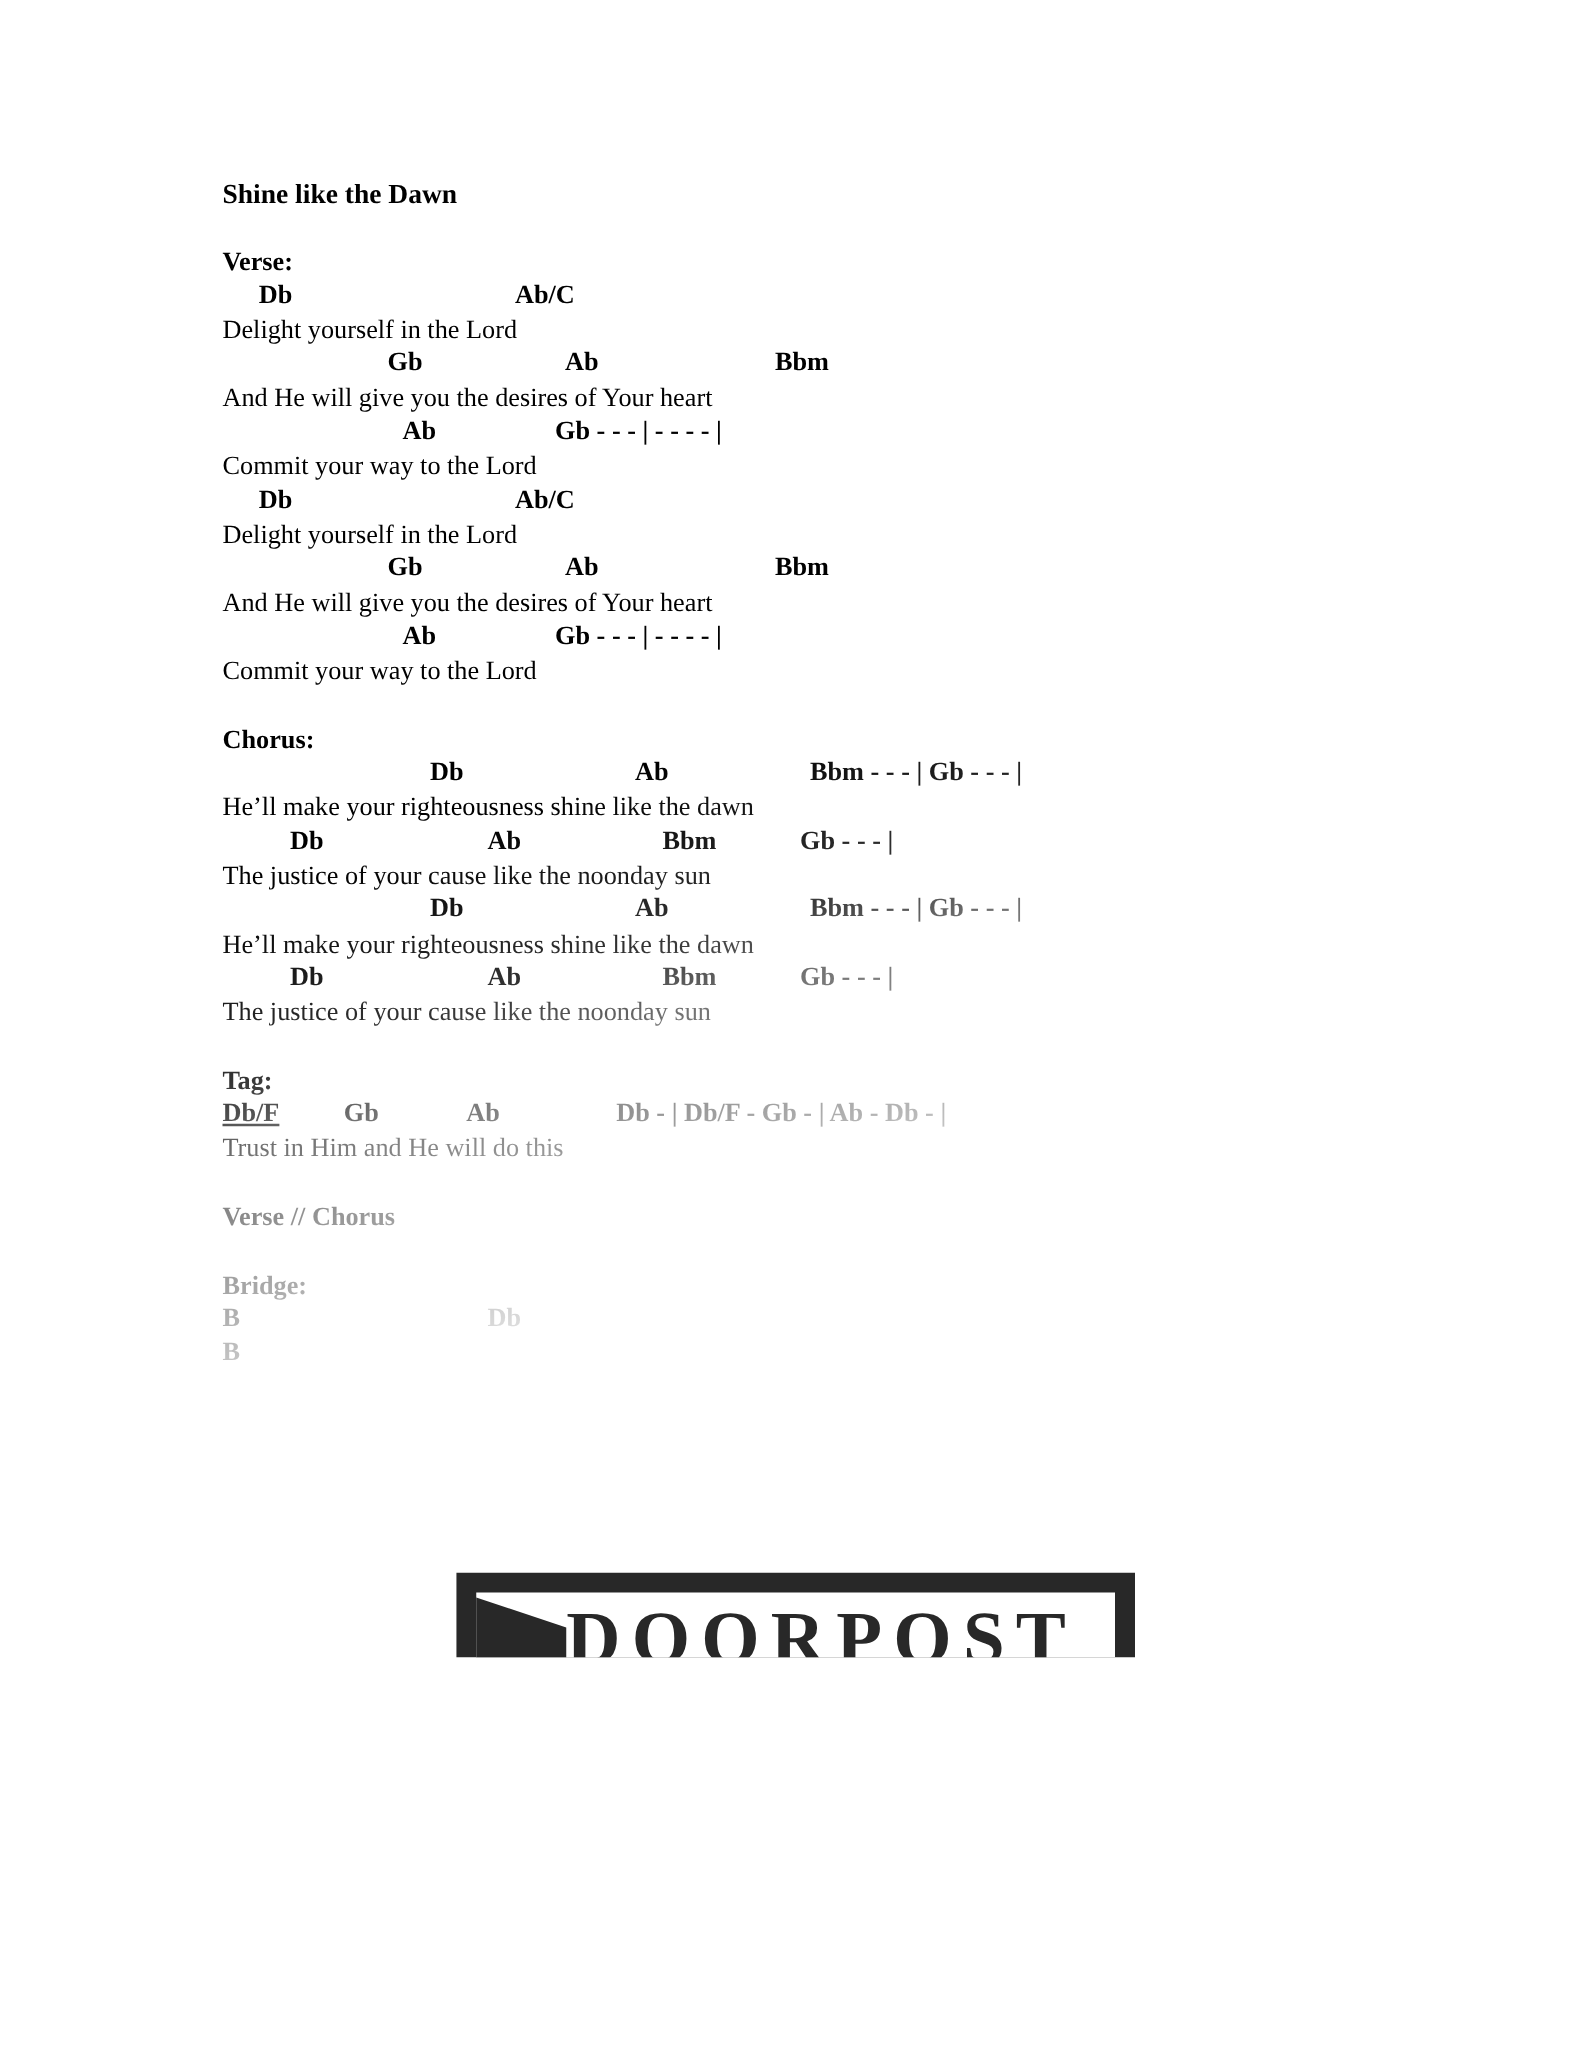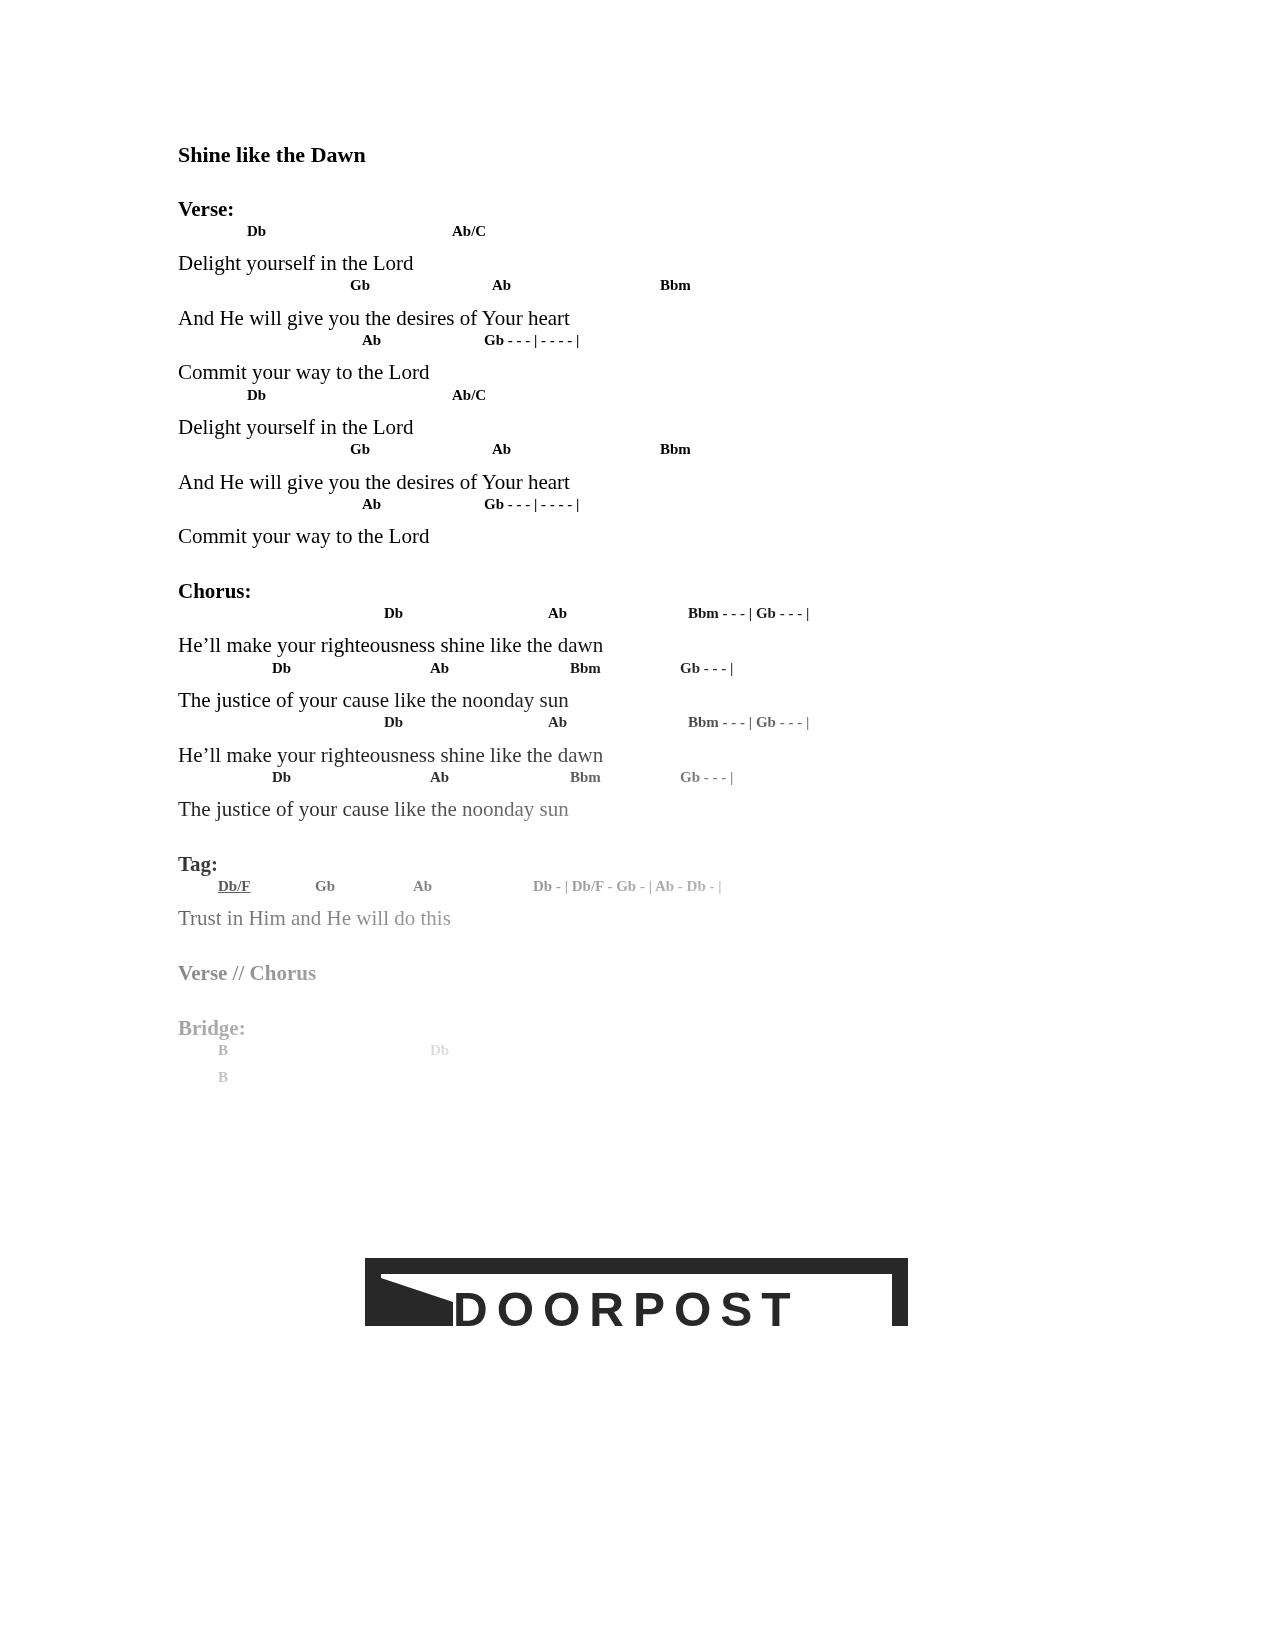--- a/index.html
+++ b/index.html
@@ -10,31 +10,31 @@
   #song-root{
     position:absolute;left:0;top:0;width:1275px;height:1180px;
     padding:141px 40px 0 178px;box-sizing:border-box;
     -webkit-mask-image:linear-gradient(162deg,#000 49%,rgba(0,0,0,0.8) 58%,rgba(0,0,0,0.55) 62%,rgba(0,0,0,0.3) 70%,rgba(0,0,0,0) 79%);
             mask-image:linear-gradient(162deg,#000 49%,rgba(0,0,0,0.8) 58%,rgba(0,0,0,0.55) 62%,rgba(0,0,0,0.3) 70%,rgba(0,0,0,0) 79%);
   }
   .title{font-size:22px;font-weight:bold;line-height:27.3px;margin:0;}
   .subtitle{font-size:21px;line-height:27.3px;}
   .section{margin-top:27.3px;}
   .section-label{font-size:21px;font-weight:bold;line-height:27.3px;white-space:pre;}
-  .chord-line{position:relative;height:27.3px;font-size:15px;font-weight:bold;margin-left:40px;}
+  .chord-line{position:relative;height:27.3px;font-size:21px;font-weight:bold;}
   .chord{position:absolute;top:0;white-space:pre;}
   .lyric-line{font-size:21px;line-height:27.3px;white-space:pre;}
 
   
   .logo-box{position:absolute;left:365px;top:1258px;width:543px;height:154px;}
   .logo-frame{position:absolute;left:0;top:0;width:543px;height:154px;}
   .logo-word{
     position:absolute;left:88px;top:24px;color:#282828;
-    font-family:Liberation Sans, sans-serif;font-weight:900;
-    font-size:48px;letter-spacing:9px;line-height:56px;white-space:pre;
+    font-family:Liberation Serif, serif;font-weight:900;
+    font-size:60px;letter-spacing:9px;line-height:56px;white-space:pre;
   }
   .logo-sub{
     position:absolute;left:92px;top:90px;color:#0f172a;
     font-family:"DejaVu Sans",sans-serif;font-weight:900;
     font-size:24px;letter-spacing:16px;word-spacing:12px;line-height:26px;white-space:pre;
   }
 </style>
 </head>
 <body>
 

